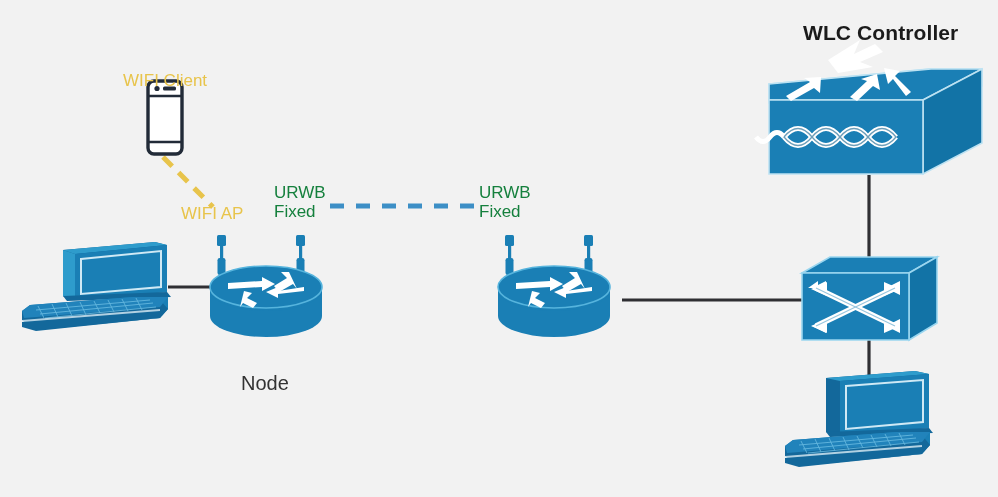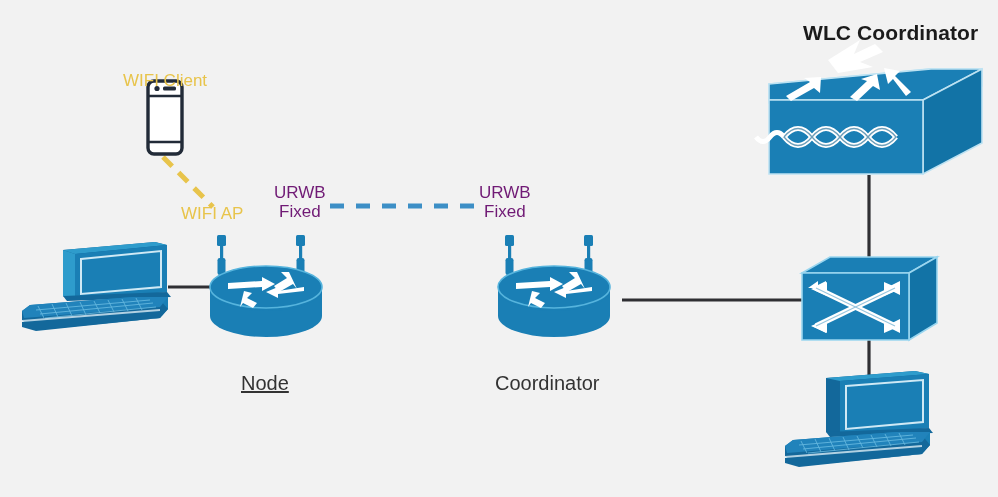--- a/index.html
+++ b/index.html
@@ -40,22 +40,22 @@
   }
   .lbl-wifi {
     font-size: 17px;
     font-weight: normal;
     color: #e8c44b;
     margin-top: 16px;
   }
   .lbl-urwb {
     font-size: 17px;
     font-weight: normal;
-    color: #701a75;
-    text-align: center;
+    color: #15803d;
+    text-align: left;
   }
 </style>
 </head>
 <body>
 
 <div id="canvas">
 
   <svg id="svg-layer" viewBox="0 0 998 497">
     <defs>
       <style>
@@ -271,19 +271,18 @@
   <div class="lbl lbl-urwb" style="left:274px; top:183px;">
     <div>URWB</div>
     <div>Fixed</div>
   </div>
 
   <div class="lbl lbl-urwb" style="left:479px; top:183px;">
     <div>URWB</div>
     <div>Fixed</div>
   </div>
 
-  <div class="lbl lbl-device" style="left:241px; top:372px;text-decoration:underline;">Node</div>
-
-  <div class="lbl lbl-device" style="left:495px; top:372px;">Coordinator</div>
-
-  <div class="lbl lbl-title" style="left:803px; top:21px;">WLC Coordinator</div>
+  <div class="lbl lbl-device" style="left:241px; top:372px;">Node</div>
+
+
+  <div class="lbl lbl-title" style="left:803px; top:21px;">WLC Controller</div>
 
 </div>
 
 </body></html>

